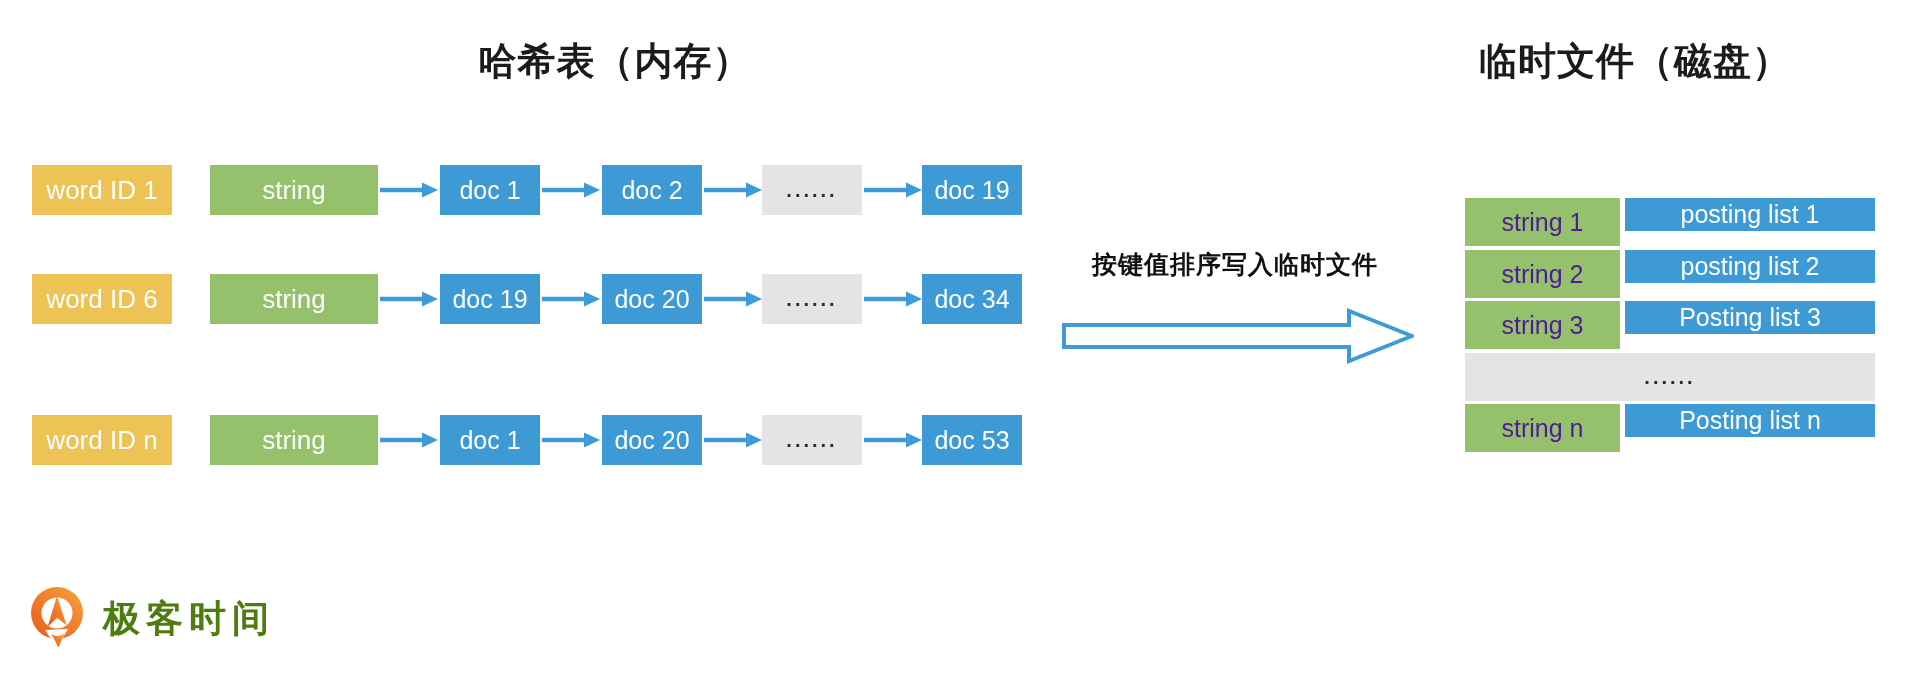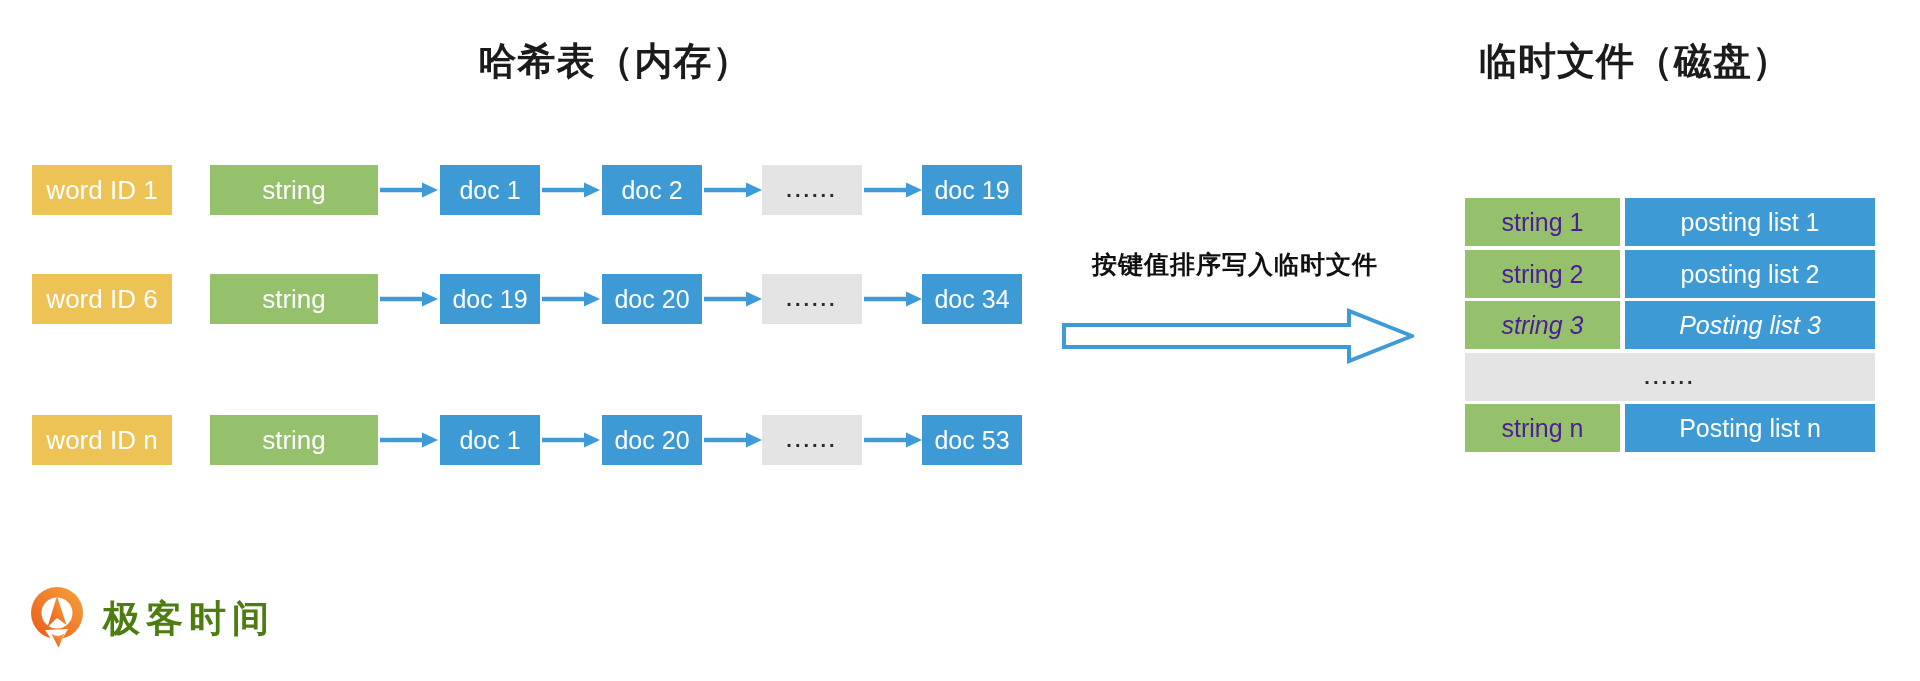--- a/index.html
+++ b/index.html
@@ -35,29 +35,29 @@
     font-size:25px;font-weight:600;color:#111;white-space:nowrap;letter-spacing:1px;
   }
   .big-arrow{position:absolute;left:1062px;top:308px;}
   .big-arrow path{fill:#ffffff;stroke:var(--arrow);stroke-width:4;stroke-linejoin:miter;}
 
   .trow-key{
     position:absolute;left:1465px;width:155px;height:48px;background:var(--green);
     display:flex;align-items:center;justify-content:center;color:#4c1d95;font-size:25px;white-space:nowrap;
   }
   .trow-val{
-    position:absolute;left:1625px;width:250px;height:48px;background:var(--blue);
+    position:absolute;left:1625px;width:250px;height:33px;background:var(--blue);
     display:flex;align-items:center;justify-content:center;color:#fff;font-size:25px;white-space:nowrap;
   }
   .trow-ellipsis{
     position:absolute;left:1465px;width:410px;height:48px;background:var(--gray);
     display:flex;align-items:center;justify-content:center;color:#2b2b2b;
     font-size:20px;font-weight:700;letter-spacing:3px;
   }
-  .r0{top:198px;} .r1{top:250px;} .r2{top:301px;font-style:italic;} .r3{top:353px;} .r4{top:404px;}
+  .r0{top:198px;} .r1{top:250px;} .r2{top:301px;} .r3{top:353px;} .r4{top:404px;}
 
   .logo{position:absolute;left:27px;top:585px;display:flex;align-items:center;}
   .logo-text{
     margin-left:16px;font-size:37px;font-weight:700;color:#4d7c0f;
     letter-spacing:6px;white-space:nowrap;margin-top:4px;
   }
 </style>
 </head>
 <body>
 

